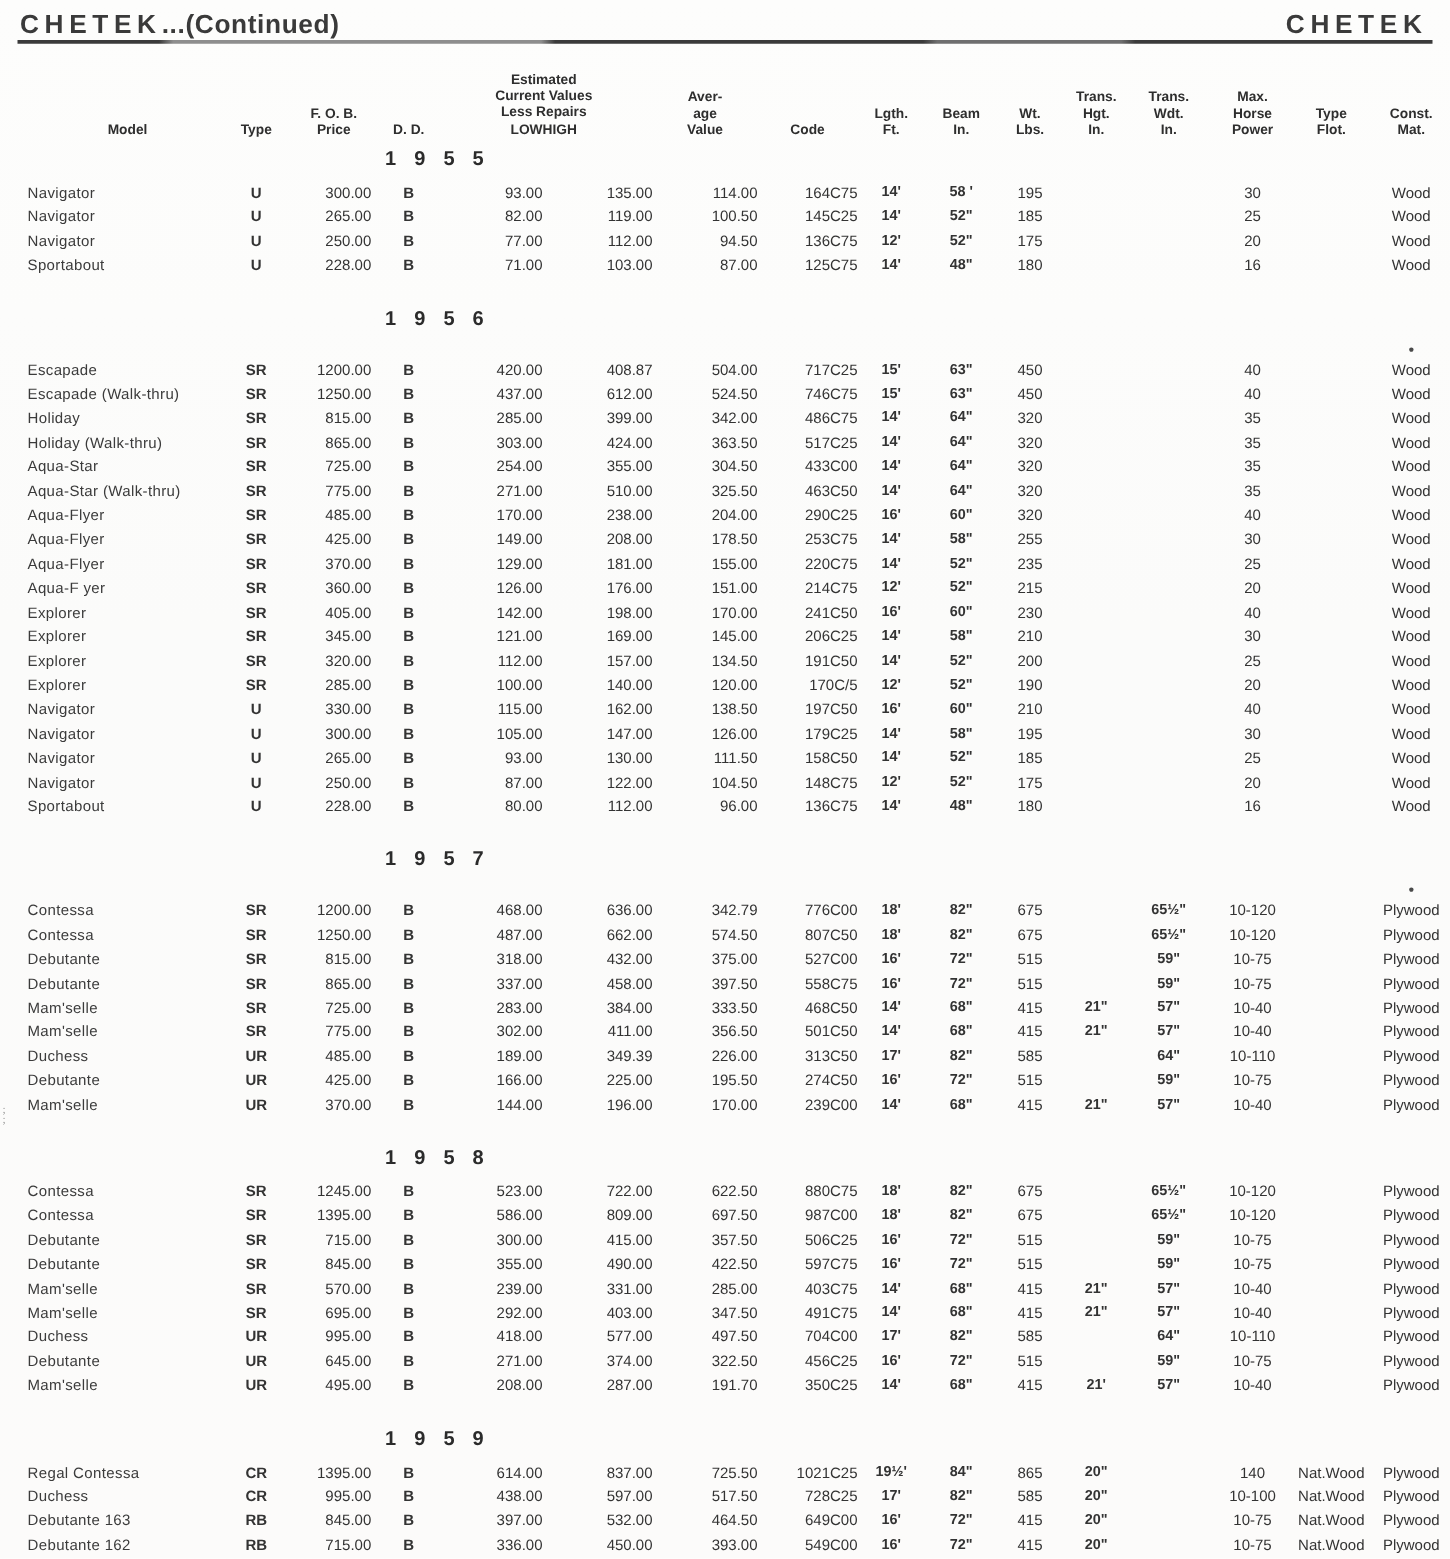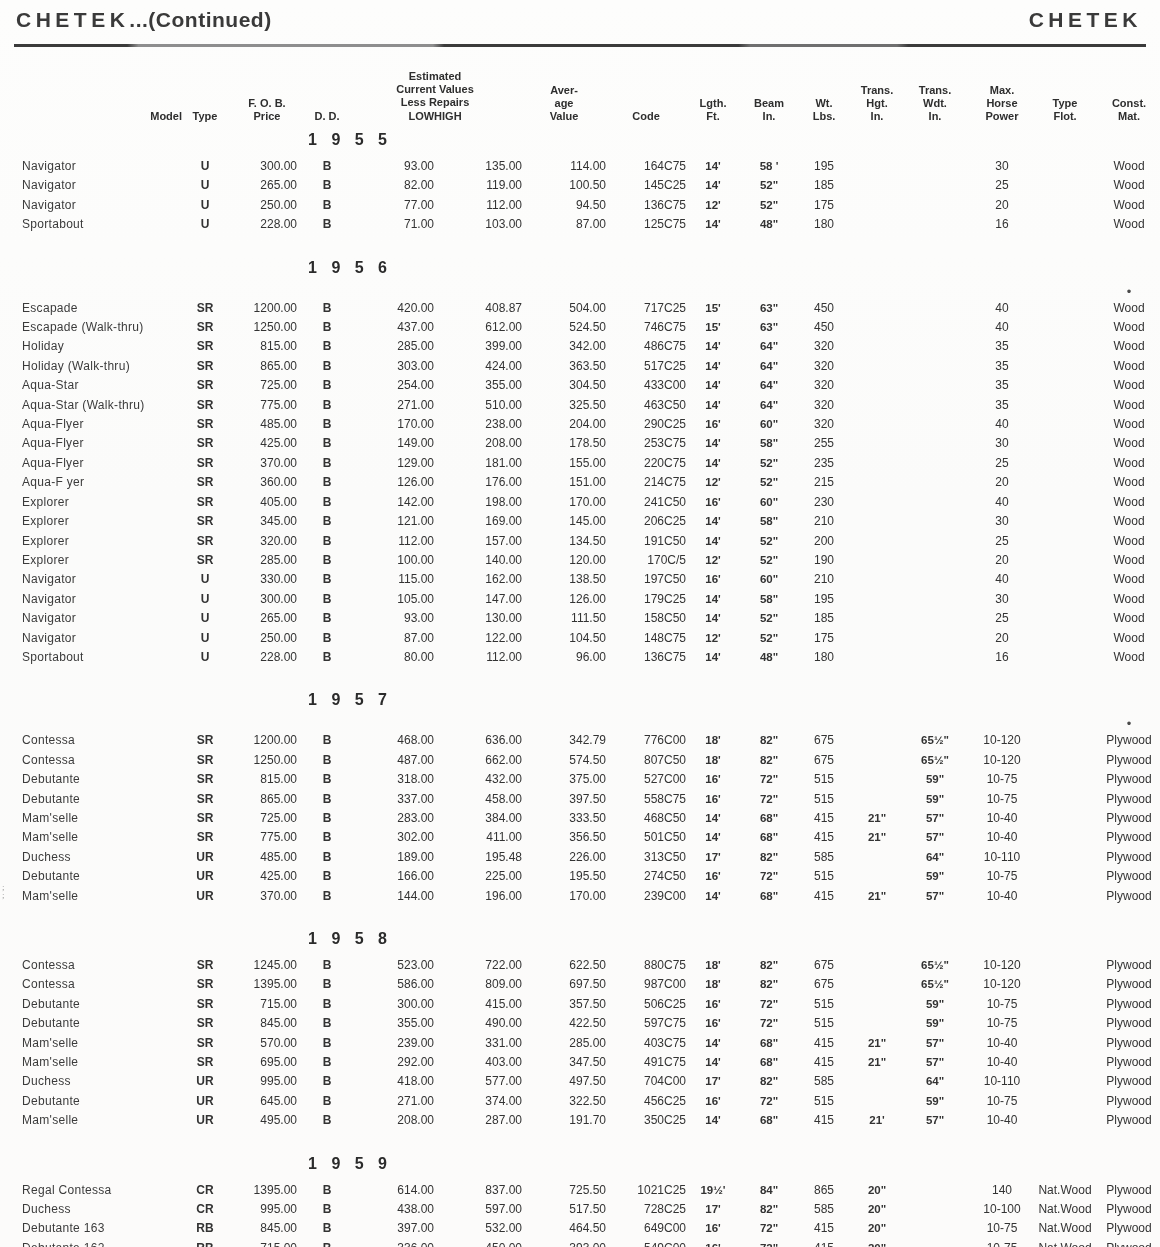--- a/index.html
+++ b/index.html
@@ -24,21 +24,21 @@
     padding: 0;
     box-sizing: border-box;
     
     background:
       linear-gradient(180deg, #fdfdfc 0%, #fbfbfa 40%, #fcfbfa 100%);
   }
 
   
   .titlebar {
     position: relative;
-    height: 44px;
+    height: 32px;
     padding: 10px 16px 0 14px;
     box-sizing: border-box;
   }
   .title-left {
     position: absolute;
     left: 16px;
     top: 8px;
     font-size: 21px;
     font-weight: 700;
     letter-spacing: 0.5px;
@@ -108,21 +108,21 @@
   thead td {
     font-size: 11px;
     font-weight: 700;
     color: #2e2e2e;
     text-align: center;
     line-height: 1.18;
     padding-bottom: 2px;
     height: 76px;
     vertical-align: bottom;
   }
-  thead td.hd-model { text-align: right; padding-left: 8px; }
+  thead td.hd-model { text-align: center; padding-left: 8px; }
   .hd-stack { display: block; }
   .hd-sub {
     display: flex;
     justify-content: center;
     padding: 1px 2px 0 2px;
     font-size: 11px;
   }
 
   
   tbody td {
@@ -840,21 +840,21 @@
           <td class="hp">10-40</td>
           <td class="hp">&nbsp;</td>
           <td class="cmat">Plywood</td>
         </tr>
         <tr>
           <td class="model">Duchess</td>
           <td class="type">UR</td>
           <td class="fob">485.00</td>
           <td class="dd">B</td>
           <td class="num">189.00</td>
-          <td class="num">195.48</td>
+          <td class="num">349.39</td>
           <td class="num">226.00</td>
           <td class="code">313C50</td>
           <td class="lgth">17'</td>
           <td class="beam">82"</td>
           <td class="wt">585</td>
           <td class="thgt">&nbsp;</td>
           <td class="twdt">64"</td>
           <td class="hp">10-110</td>
           <td class="hp">&nbsp;</td>
           <td class="cmat">Plywood</td>

